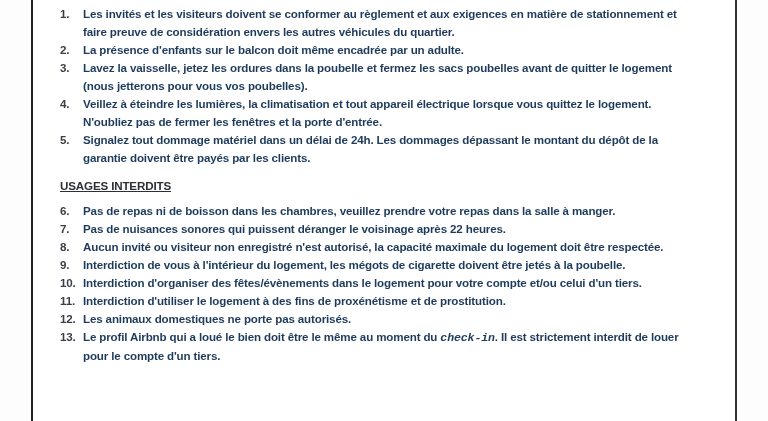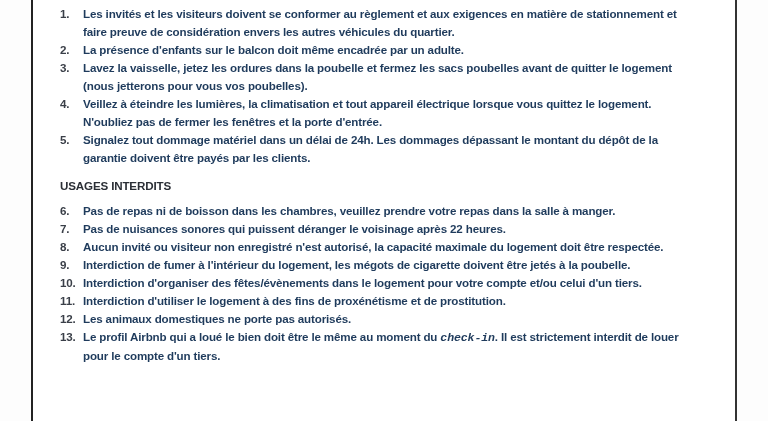--- a/index.html
+++ b/index.html
@@ -56,20 +56,21 @@
     }
     ol.rules li .text em {
       font-style: italic;
       font-family: Liberation Mono, monospace;
     }
     .section-heading {
       margin: 10px 0 7px 0;
       padding-left: 0;
       font-size: 11.6px;
       color: #2b2f36;
+      text-decoration: underline;
       font-weight: bold;
     }
     #list-a { margin-top: 1px; }
     #list-b li { margin-bottom: 0; }
   </style>
 </head>
 <body>
 
 <div class="page">
   <div class="frame">
@@ -82,20 +83,20 @@
       <li><span class="num">4.</span><span class="text">Veillez à éteindre les lumières, la climatisation et tout appareil électrique lorsque vous quittez le logement. N'oubliez pas de fermer les fenêtres et la porte d'entrée.</span></li>
       <li><span class="num">5.</span><span class="text">Signalez tout dommage matériel dans un délai de 24h. Les dommages dépassant le montant du dépôt de la garantie doivent être payés par les clients.</span></li>
     </ol>
 
     <div class="section-heading">USAGES INTERDITS</div>
 
     <ol class="rules" id="list-b">
       <li><span class="num">6.</span><span class="text">Pas de repas ni de boisson dans les chambres, veuillez prendre votre repas dans la salle à manger.</span></li>
       <li><span class="num">7.</span><span class="text">Pas de nuisances sonores qui puissent déranger le voisinage après 22 heures.</span></li>
       <li><span class="num">8.</span><span class="text">Aucun invité ou visiteur non enregistré n'est autorisé, la capacité maximale du logement doit être respectée.</span></li>
-      <li><span class="num">9.</span><span class="text">Interdiction de fumer à l'intérieur du logement, les mégots de cigarette doivent être jetés à la poubelle.</span></li>
+      <li><span class="num">9.</span><span class="text">Interdiction de vous à l'intérieur du logement, les mégots de cigarette doivent être jetés à la poubelle.</span></li>
       <li><span class="num">10.</span><span class="text">Interdiction d'organiser des fêtes/évènements dans le logement pour votre compte et/ou celui d'un tiers.</span></li>
       <li><span class="num">11.</span><span class="text">Interdiction d'utiliser le logement à des fins de proxénétisme et de prostitution.</span></li>
       <li><span class="num">12.</span><span class="text">Les animaux domestiques ne porte pas autorisés.</span></li>
       <li><span class="num">13.</span><span class="text"><span>Le profil Airbnb qui a loué le bien doit être le même au moment du </span><em>check-in</em><span>. Il est strictement interdit de louer pour le compte d'un tiers.</span></span></li>
     </ol>
   </div>
 </div>
 
 </body></html>

